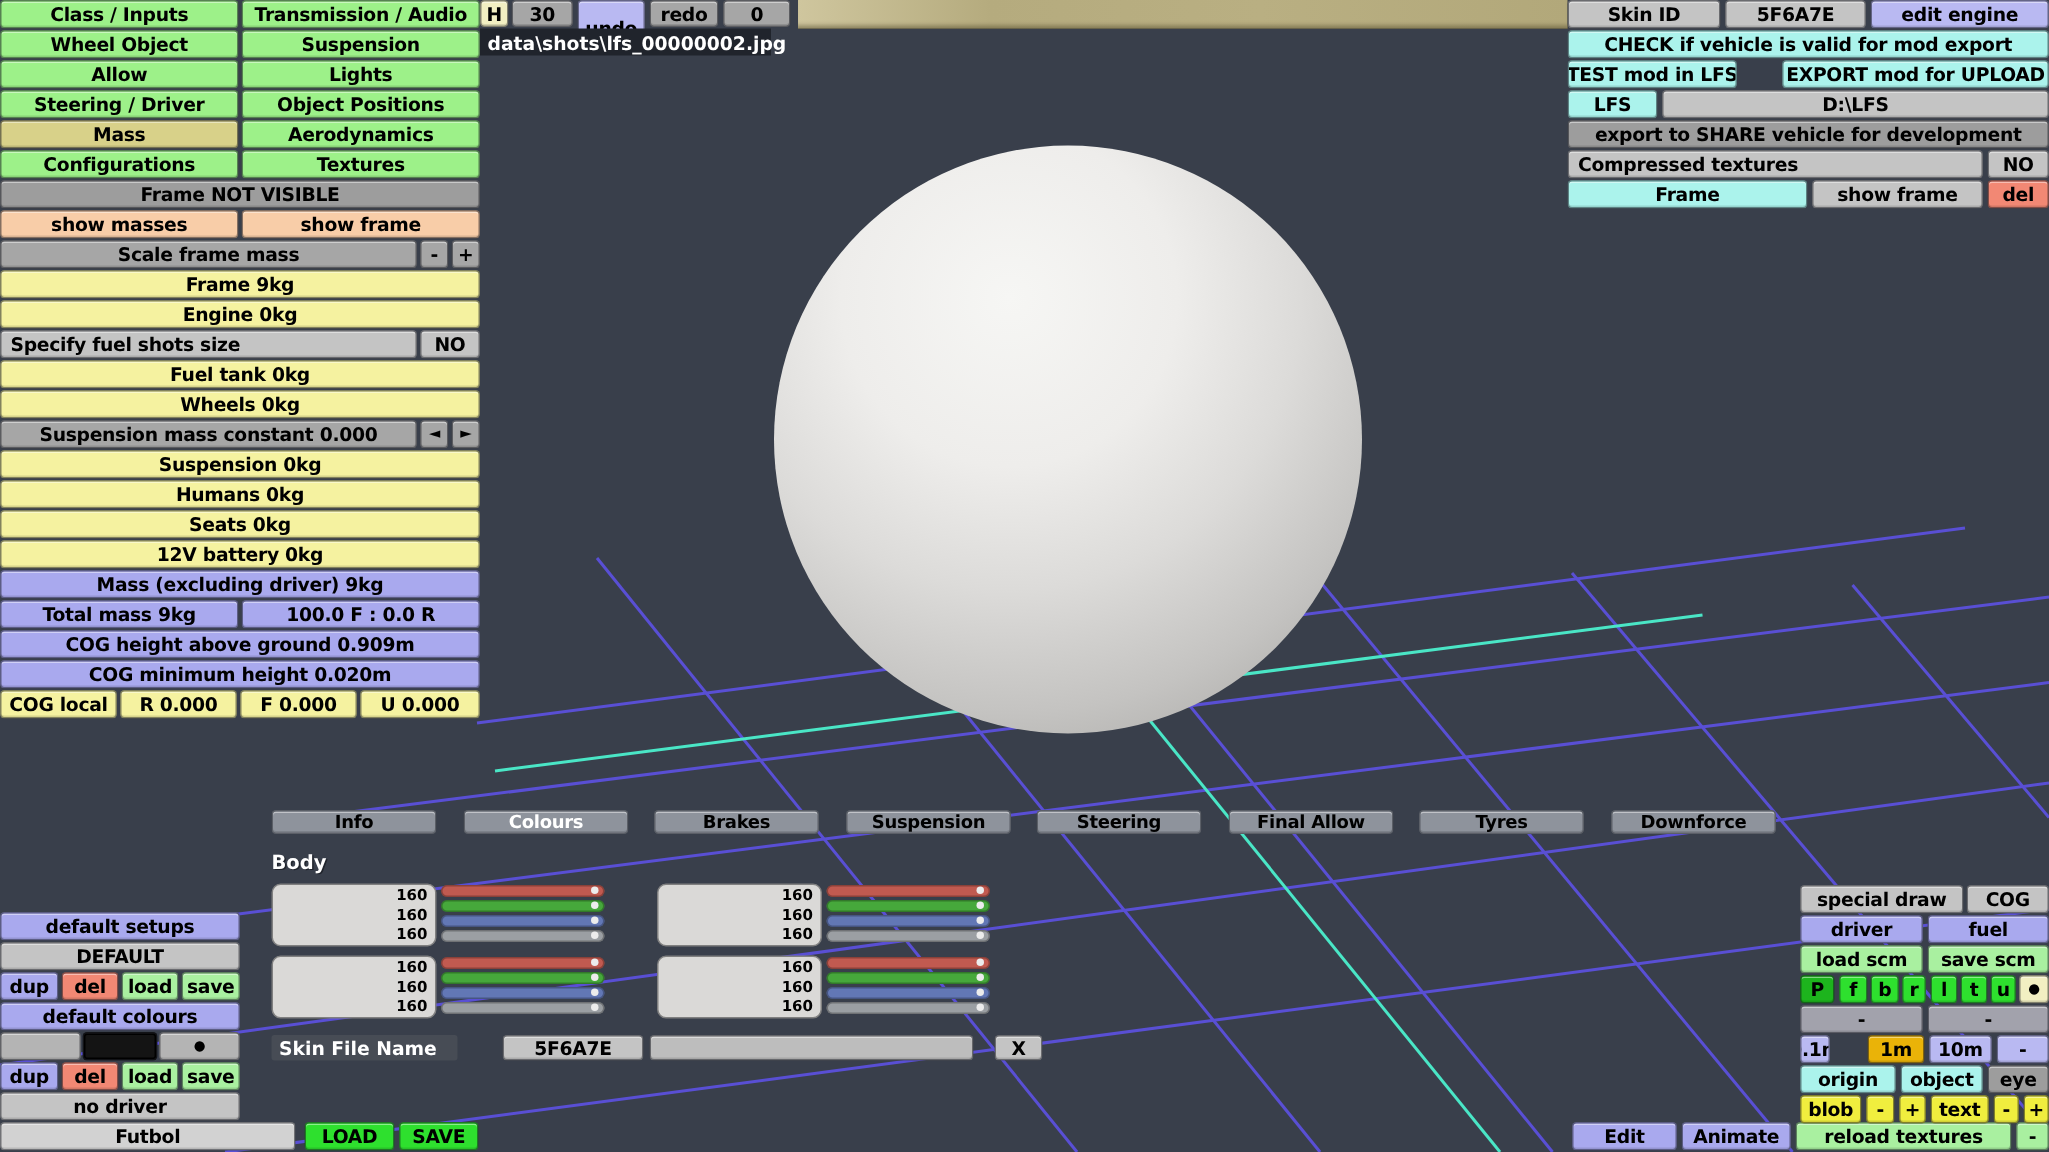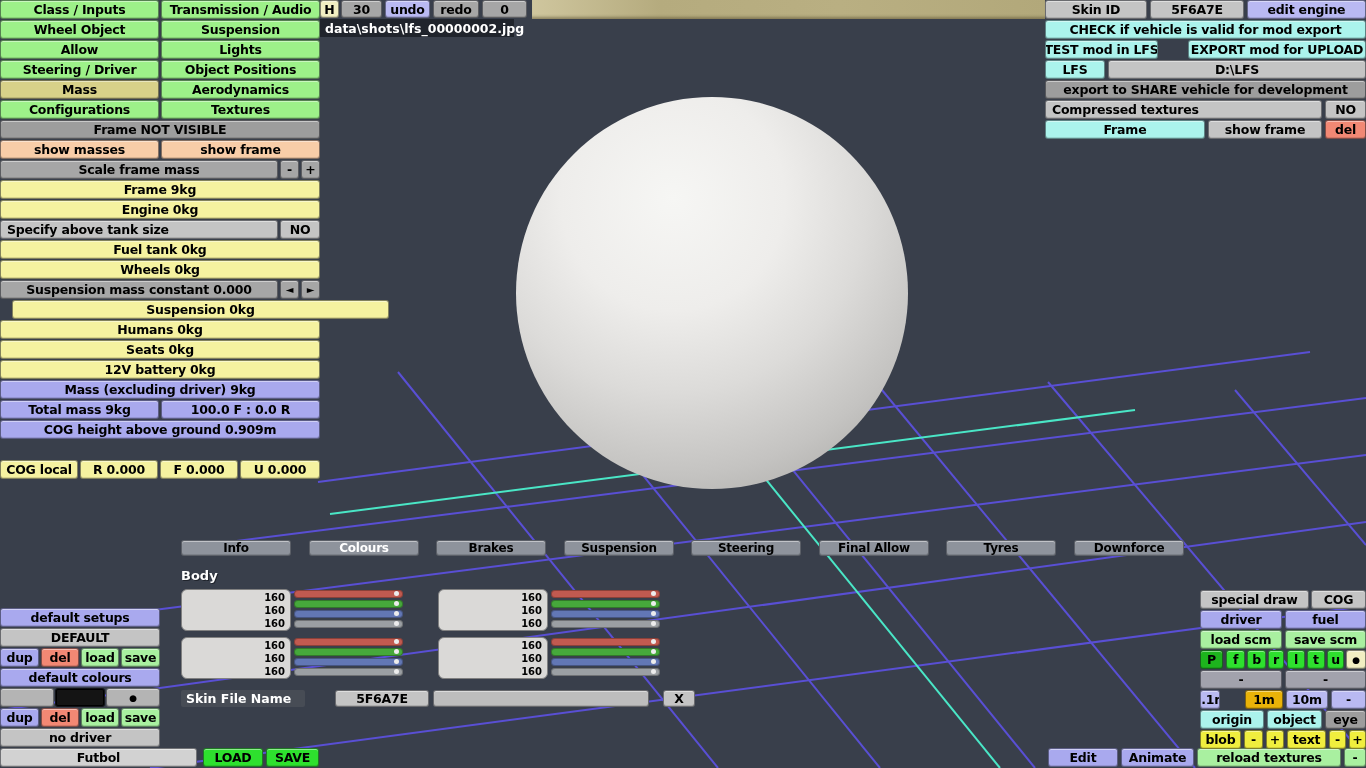--- a/index.html
+++ b/index.html
@@ -86,43 +86,44 @@
   <div class="b green" style="left:161px;top:100px;width:159px">Textures</div>
 
   <div class="b graybar" style="left:0;top:120px;width:320px">Frame NOT VISIBLE</div>
   <div class="b peach" style="left:0;top:140px;width:159px">show masses</div>
   <div class="b peach" style="left:161px;top:140px;width:159px">show frame</div>
   <div class="b midgray" style="left:0;top:160px;width:278px">Scale frame mass</div>
   <div class="b midgray" style="left:280px;top:160px;width:19px">-</div>
   <div class="b midgray" style="left:301px;top:160px;width:19px">+</div>
   <div class="b yellow" style="left:0;top:180px;width:320px">Frame 9kg</div>
   <div class="b yellow" style="left:0;top:200px;width:320px">Engine 0kg</div>
-  <div class="b lightgray" style="left:0;top:220px;width:278px;justify-content:flex-start;padding-left:6px">Specify above tank size</div>
+  <div class="b lightgray" style="left:0;top:220px;width:278px;justify-content:flex-start;padding-left:6px">Specify fuel shots size</div>
   <div class="b lightgray" style="left:280px;top:220px;width:40px">NO</div>
   <div class="b yellow" style="left:0;top:240px;width:320px">Fuel tank 0kg</div>
   <div class="b yellow" style="left:0;top:260px;width:320px">Wheels 0kg</div>
   <div class="b midgray" style="left:0;top:280px;width:278px">Suspension mass constant 0.000</div>
   <div class="b midgray" style="left:280px;top:280px;width:19px;font-size:10px">◄</div>
   <div class="b midgray" style="left:301px;top:280px;width:19px;font-size:10px">►</div>
-  <div class="b yellow" style="left:12px;top:300px;width:377px">Suspension 0kg</div>
+  <div class="b yellow" style="left:0;top:300px;width:320px">Suspension 0kg</div>
   <div class="b yellow" style="left:0;top:320px;width:320px">Humans 0kg</div>
   <div class="b yellow" style="left:0;top:340px;width:320px">Seats 0kg</div>
   <div class="b yellow" style="left:0;top:360px;width:320px">12V battery 0kg</div>
   <div class="b lav" style="left:0;top:380px;width:320px">Mass (excluding driver) 9kg</div>
   <div class="b lav" style="left:0;top:400px;width:159px">Total mass 9kg</div>
   <div class="b lav" style="left:161px;top:400px;width:159px">100.0 F : 0.0 R</div>
   <div class="b lav" style="left:0;top:420px;width:320px">COG height above ground 0.909m</div>
+  <div class="b lav" style="left:0;top:440px;width:320px">COG minimum height 0.020m</div>
   <div class="b yellow" style="left:0;top:460px;width:78px">COG local</div>
   <div class="b yellow" style="left:80px;top:460px;width:78px">R 0.000</div>
   <div class="b yellow" style="left:160px;top:460px;width:78px">F 0.000</div>
   <div class="b yellow" style="left:240px;top:460px;width:80px">U 0.000</div>
 
   <div class="b cream" style="left:320px;top:0;width:19px;height:18px">H</div>
   <div class="b midgray" style="left:341px;top:0;width:41px;height:18px">30</div>
-  <div class="b lavlight" style="left:385px;top:0;width:45px;height:18px">undo</div>
+  <div class="b lavlight" style="left:385px;top:0;width:45px;height:36px">undo</div>
   <div class="b midgray" style="left:433px;top:0;width:46px;height:18px">redo</div>
   <div class="b midgray" style="left:482px;top:0;width:45px;height:18px">0</div>
   <div class="dlbl" style="left:320px;top:19px;width:194px;height:18px">data\shots\lfs_00000002.jpg</div>
 
   <div class="b lightgray" style="left:1045px;top:0;width:102px">Skin ID</div>
   <div class="b lightgray" style="left:1150px;top:0;width:94px">5F6A7E</div>
   <div class="b lavlight" style="left:1247px;top:0;width:119px">edit engine</div>
   <div class="b cyan" style="left:1045px;top:20px;width:321px">CHECK if vehicle is valid for mod export</div>
   <div class="b cyan" style="left:1045px;top:40px;width:113px">TEST mod in LFS</div>
   <div class="b cyan" style="left:1188px;top:40px;width:178px">EXPORT mod for UPLOAD</div>

